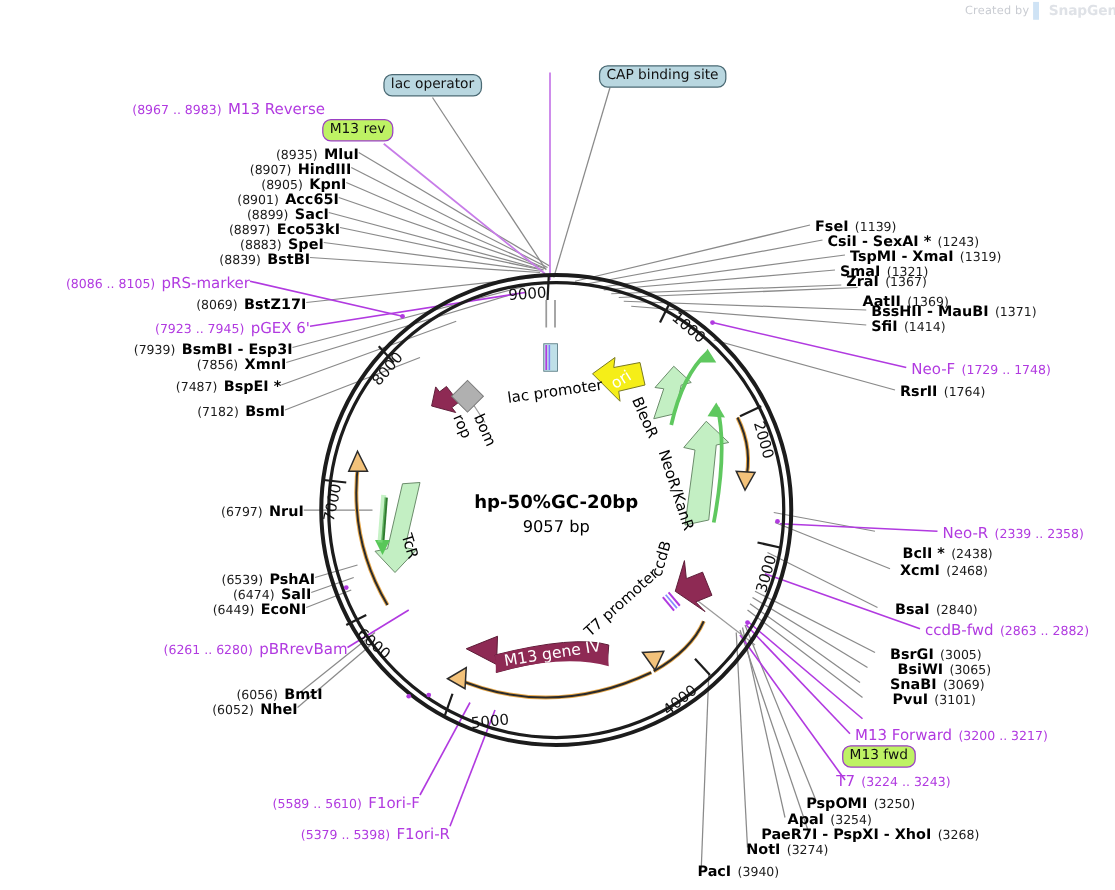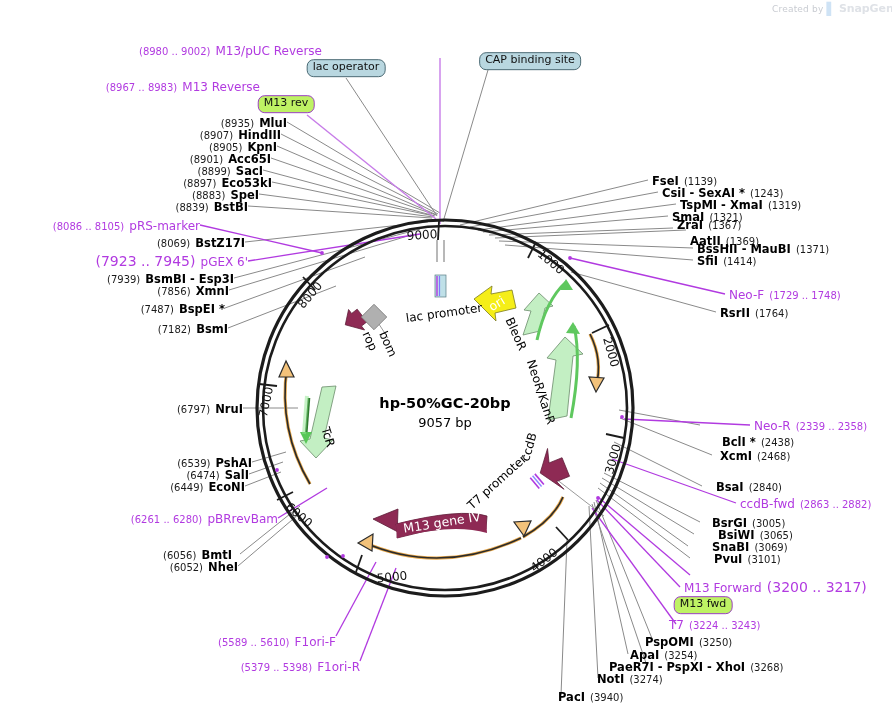--- a/index.html
+++ b/index.html
@@ -272,24 +272,20 @@
     </g>
     <g>
       <polygon points="596,392 589,377 604,378" fill="#f3c27a" stroke="#2b2b2b" stroke-width="1.2"></polygon>
       <polygon points="286,361 279,377 294,377" fill="#f3c27a" stroke="#2b2b2b" stroke-width="1.2"></polygon>
       <polygon points="358,543 373,534 372,551" fill="#f3c27a" stroke="#2b2b2b" stroke-width="1.2"></polygon>
       <polygon points="524,536 514,522 531,521" fill="#f3c27a" stroke="#2b2b2b" stroke-width="1.2"></polygon>
     </g>
 
   </svg>
 
-  <div class="lbl r" style="left:322px;top:50px;">
-    <span class="pos feat" style="font-size:10px;">(8980 .. 9002)</span>
-    <span class="feat">M13/pUC Reverse</span>
-  </div>
   <div class="lbl r" style="left:260px;top:86px;">
     <span class="pos feat" style="font-size:10px;">(8967 .. 8983)</span>
     <span class="feat">M13 Reverse</span>
   </div>
 
   <div class="lbl r" style="left:287px;top:122px;">
     <span class="pos">(8935)</span>
     <span class="enz">MluI</span>
   </div>
   <div class="lbl r" style="left:281px;top:134px;text-align:center;">
@@ -323,21 +319,21 @@
 
   <div class="lbl r" style="left:200px;top:225px;">
     <span class="pos feat" style="font-size:10px;">(8086 .. 8105)</span>
     <span class="feat">pRS-marker</span>
   </div>
   <div class="lbl r" style="left:245px;top:242px;">
     <span class="pos">(8069)</span>
     <span class="enz">BstZ17I</span>
   </div>
   <div class="lbl r" style="left:248px;top:261px;">
-    <span class="pos feat" style="font-size:14px;">(7923 .. 7945)</span>
+    <span class="pos feat" style="font-size:10px;">(7923 .. 7945)</span>
     <span class="feat">pGEX 6'</span>
   </div>
   <div class="lbl r" style="left:234px;top:278px;">
     <span class="pos">(7939)</span>
     <span class="enz">BsmBI  -  Esp3I</span>
   </div>
   <div class="lbl r" style="left:229px;top:290px;">
     <span class="pos">(7856)</span>
     <span class="enz">XmnI</span>
   </div>
@@ -362,21 +358,21 @@
     <span class="enz">SalI</span>
   </div>
   <div class="lbl r" style="left:245px;top:486px;">
     <span class="pos">(6449)</span>
     <span class="enz">EcoNI</span>
   </div>
   <div class="lbl r" style="left:278px;top:518px;">
     <span class="pos feat" style="font-size:10px;">(6261 .. 6280)</span>
     <span class="feat">pBRrevBam</span>
   </div>
-  <div class="lbl r" style="left:232px;top:554px;">
+  <div class="lbl r" style="left:258px;top:554px;">
     <span class="pos">(6056)</span>
     <span class="enz">BmtI</span>
   </div>
   <div class="lbl r" style="left:238px;top:566px;">
     <span class="pos">(6052)</span>
     <span class="enz">NheI</span>
   </div>
   <div class="lbl r" style="left:336px;top:641px;">
     <span class="pos feat" style="font-size:10px;">(5589 .. 5610)</span>
     <span class="feat">F1ori-F</span>
@@ -457,21 +453,21 @@
   <div class="lbl l" style="left:712px;top:546px;">
     <span class="enz">SnaBI</span>
     <span class="pos">(3069)</span>
   </div>
   <div class="lbl l" style="left:714px;top:558px;">
     <span class="enz">PvuI</span>
     <span class="pos">(3101)</span>
   </div>
   <div class="lbl l" style="left:684px;top:587px;">
     <span class="feat">M13 Forward</span>
-    <span class="pos feat" style="font-size:14px;">(3200 .. 3217)</span>
+    <span class="pos feat" style="font-size:10px;">(3200 .. 3217)</span>
   </div>
   <div class="lbl l" style="left:669px;top:624px;">
     <span class="feat">T7</span>
     <span class="pos feat" style="font-size:10px;">(3224 .. 3243)</span>
   </div>
   <div class="lbl l" style="left:645px;top:641px;">
     <span class="enz">PspOMI</span>
     <span class="pos">(3250)</span>
   </div>
   <div class="lbl l" style="left:630px;top:654px;">

